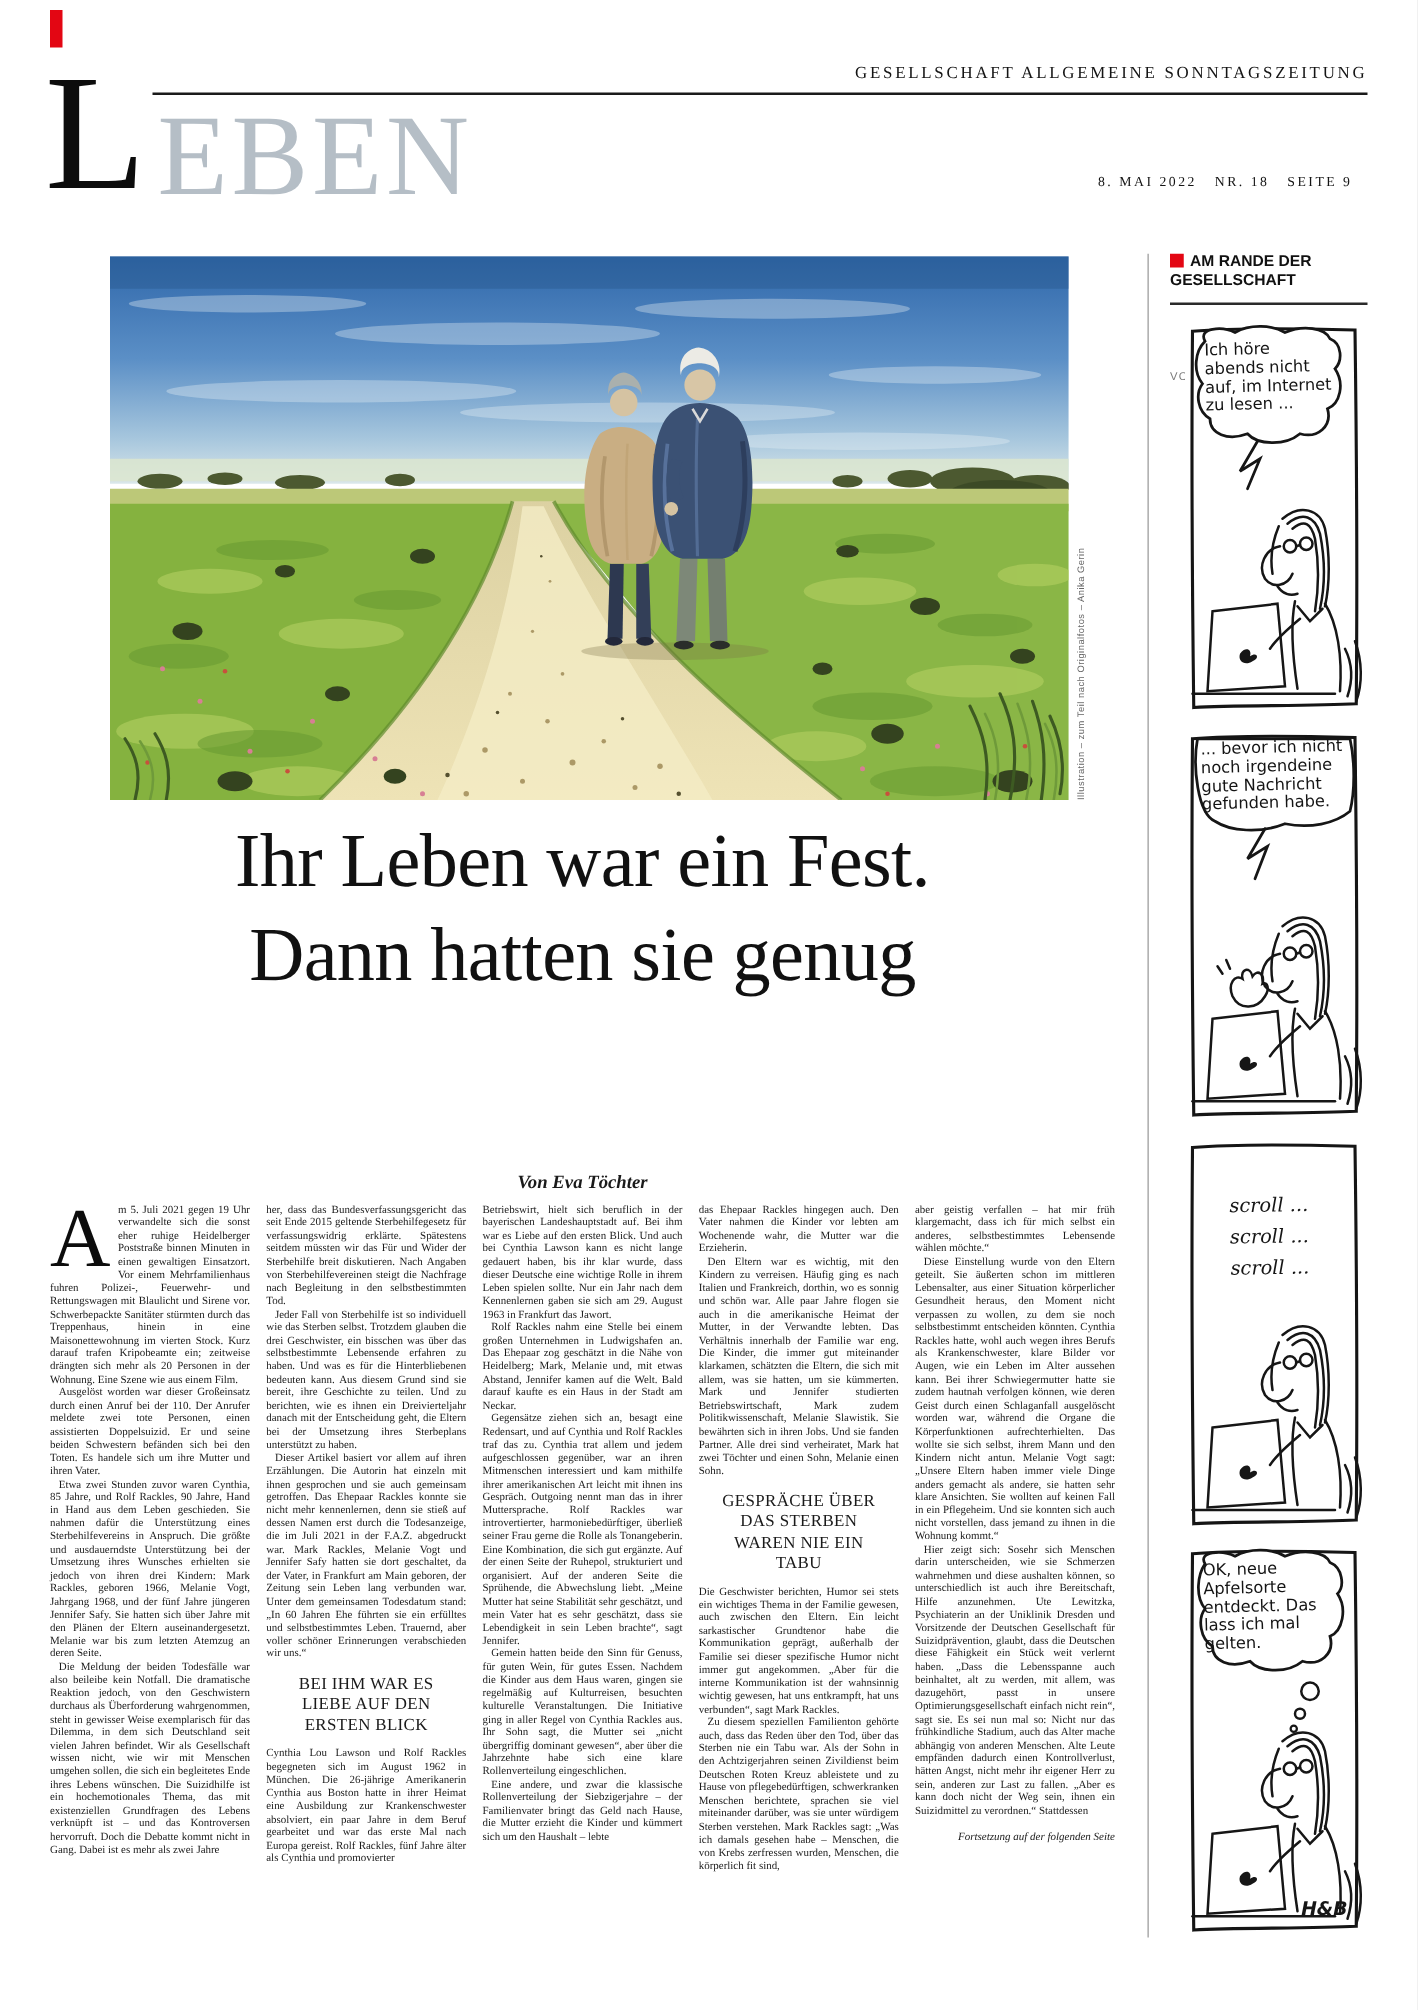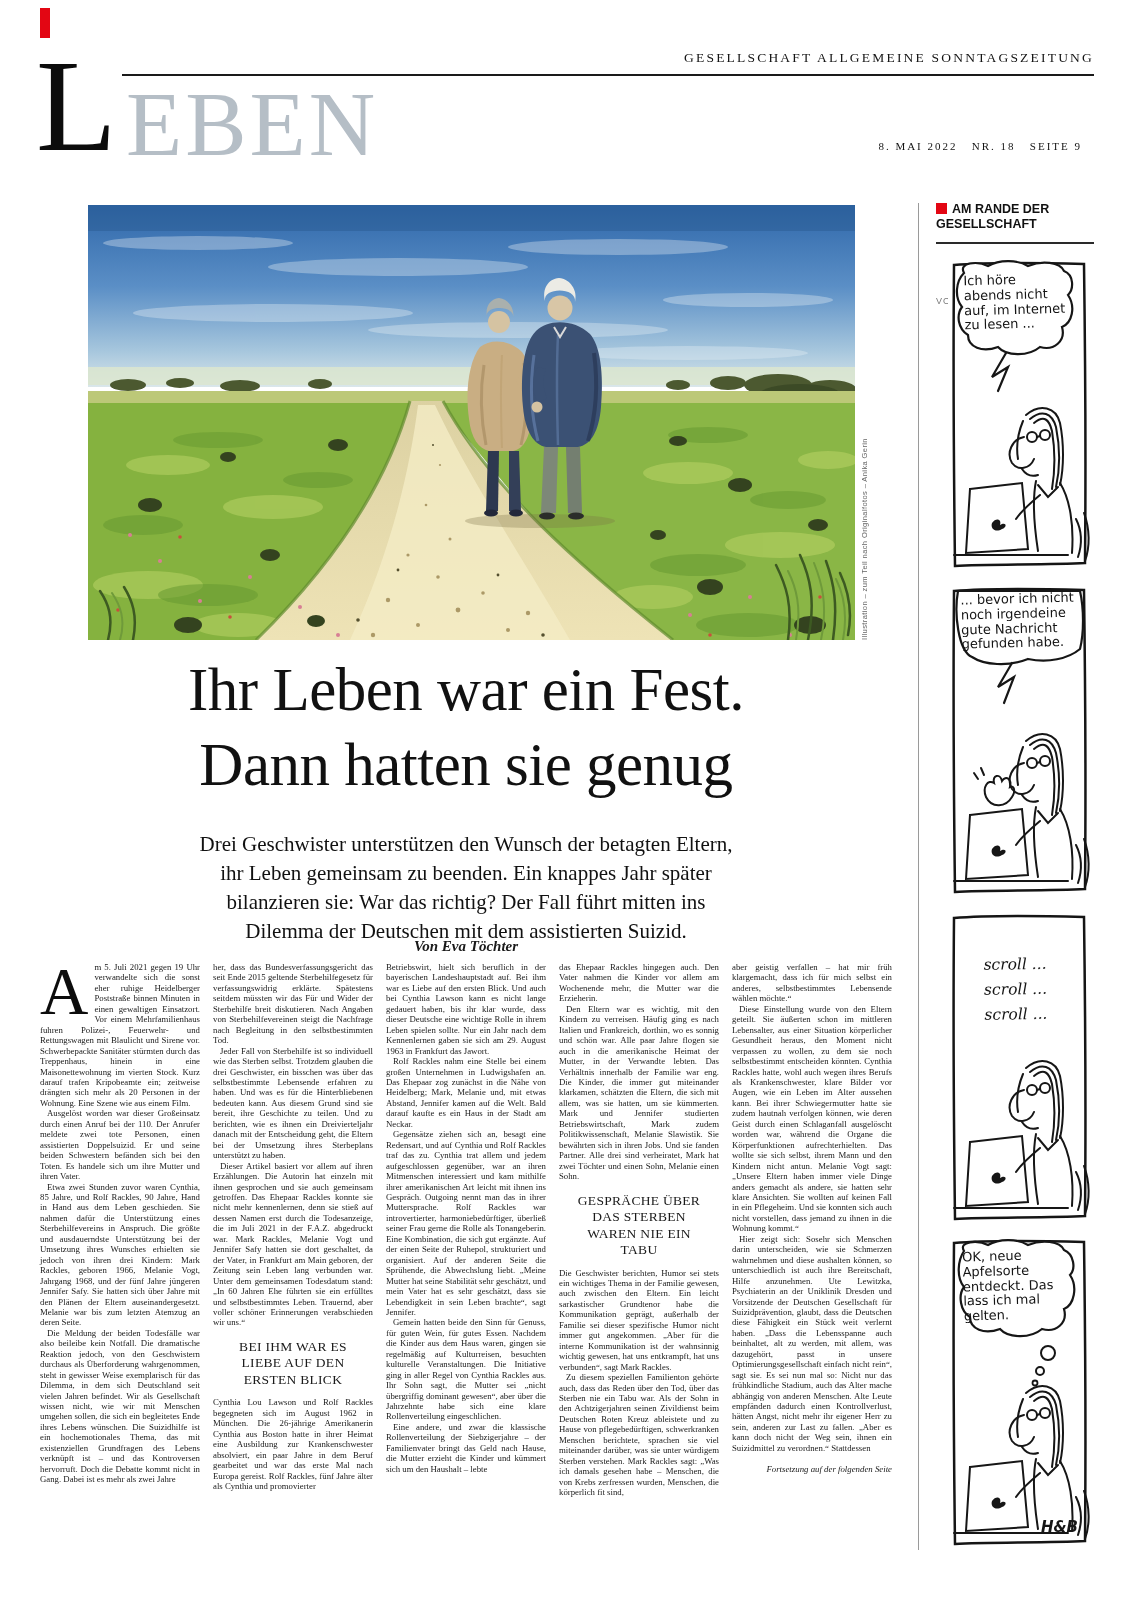--- a/index.html
+++ b/index.html
@@ -234,45 +234,44 @@
           <path d="M32,435 C38,414 32,400 24,388"></path>
       </g>
     </g>
   </svg>
   <div class="abs image-credit">Illustration – zum Teil nach Originalfotos – Anika Gerin</div>
 
   <div class="abs headline">
     <div>Ihr Leben war ein Fest.</div>
     <div>Dann hatten sie genug</div>
   </div>
-  <div class="abs standfirst">Drei Geschwister unterstützen den Wunsch der betagten Eltern, ihr Leben gemeinsam zu beenden. Ein knappes Jahr später bilanzieren sie: War das richtig? Der Fall führt mitten ins Dilemma der Deutschen mit dem assistierten Suizid.</div>
   <div class="abs byline">Von Eva Töchter</div>
 
   <div class="abs col col1">
       <p class="para drop"><span class="dropcap">A</span>m 5. Juli 2021 gegen 19 Uhr verwandelte sich die sonst eher ruhige Heidelberger Poststraße binnen Minuten in einen gewaltigen Einsatzort. Vor einem Mehrfamilienhaus fuhren Polizei-, Feuerwehr- und Rettungswagen mit Blaulicht und Sirene vor. Schwerbepackte Sanitäter stürmten durch das Treppenhaus, hinein in eine Maisonettewohnung im vierten Stock. Kurz darauf trafen Kripobeamte ein; zeitweise drängten sich mehr als 20 Personen in der Wohnung. Eine Szene wie aus einem Film.</p>
       <p class="para">Ausgelöst worden war dieser Großeinsatz durch einen Anruf bei der 110. Der Anrufer meldete zwei tote Personen, einen assistierten Doppelsuizid. Er und seine beiden Schwestern befänden sich bei den Toten. Es handele sich um ihre Mutter und ihren Vater.</p>
       <p class="para">Etwa zwei Stunden zuvor waren Cynthia, 85 Jahre, und Rolf Rackles, 90 Jahre, Hand in Hand aus dem Leben geschieden. Sie nahmen dafür die Unterstützung eines Sterbehilfevereins in Anspruch. Die größte und ausdauerndste Unterstützung bei der Umsetzung ihres Wunsches erhielten sie jedoch von ihren drei Kindern: Mark Rackles, geboren 1966, Melanie Vogt, Jahrgang 1968, und der fünf Jahre jüngeren Jennifer Safy. Sie hatten sich über Jahre mit den Plänen der Eltern auseinandergesetzt. Melanie war bis zum letzten Atemzug an deren Seite.</p>
       <p class="para">Die Meldung der beiden Todesfälle war also beileibe kein Notfall. Die dramatische Reaktion jedoch, von den Geschwistern durchaus als Überforderung wahrgenommen, steht in gewisser Weise exemplarisch für das Dilemma, in dem sich Deutschland seit vielen Jahren befindet. Wir als Gesellschaft wissen nicht, wie wir mit Menschen umgehen sollen, die sich ein begleitetes Ende ihres Lebens wünschen. Die Suizidhilfe ist ein hochemotionales Thema, das mit existenziellen Grundfragen des Lebens verknüpft ist – und das Kontroversen hervorruft. Doch die Debatte kommt nicht in Gang. Dabei ist es mehr als zwei Jahre</p>
     </div>
   <div class="abs col col2">
       <p class="para noindent">her, dass das Bundesverfassungsgericht das seit Ende 2015 geltende Sterbehilfegesetz für verfassungswidrig erklärte. Spätestens seitdem müssten wir das Für und Wider der Sterbehilfe breit diskutieren. Nach Angaben von Sterbehilfevereinen steigt die Nachfrage nach Begleitung in den selbstbestimmten Tod.</p>
       <p class="para">Jeder Fall von Sterbehilfe ist so individuell wie das Sterben selbst. Trotzdem glauben die drei Geschwister, ein bisschen was über das selbstbestimmte Lebensende erfahren zu haben. Und was es für die Hinterbliebenen bedeuten kann. Aus diesem Grund sind sie bereit, ihre Geschichte zu teilen. Und zu berichten, wie es ihnen ein Dreivierteljahr danach mit der Entscheidung geht, die Eltern bei der Umsetzung ihres Sterbeplans unterstützt zu haben.</p>
       <p class="para">Dieser Artikel basiert vor allem auf ihren Erzählungen. Die Autorin hat einzeln mit ihnen gesprochen und sie auch gemeinsam getroffen. Das Ehepaar Rackles konnte sie nicht mehr kennenlernen, denn sie stieß auf dessen Namen erst durch die Todesanzeige, die im Juli 2021 in der F.A.Z. abgedruckt war. Mark Rackles, Melanie Vogt und Jennifer Safy hatten sie dort geschaltet, da der Vater, in Frankfurt am Main geboren, der Zeitung sein Leben lang verbunden war. Unter dem gemeinsamen Todesdatum stand: „In 60 Jahren Ehe führten sie ein erfülltes und selbstbestimmtes Leben. Trauernd, aber voller schöner Erinnerungen verabschieden wir uns.“</p>
       <h3 class="colhead">BEI IHM WAR ES LIEBE AUF DEN ERSTEN BLICK</h3>
       <p class="para noindent">Cynthia Lou Lawson und Rolf Rackles begegneten sich im August 1962 in München. Die 26-jährige Amerikanerin Cynthia aus Boston hatte in ihrer Heimat eine Ausbildung zur Krankenschwester absolviert, ein paar Jahre in dem Beruf gearbeitet und war das erste Mal nach Europa gereist. Rolf Rackles, fünf Jahre älter als Cynthia und promovierter</p>
     </div>
   <div class="abs col col3">
       <p class="para noindent">Betriebswirt, hielt sich beruflich in der bayerischen Landeshauptstadt auf. Bei ihm war es Liebe auf den ersten Blick. Und auch bei Cynthia Lawson kann es nicht lange gedauert haben, bis ihr klar wurde, dass dieser Deutsche eine wichtige Rolle in ihrem Leben spielen sollte. Nur ein Jahr nach dem Kennenlernen gaben sie sich am 29. August 1963 in Frankfurt das Jawort.</p>
-      <p class="para">Rolf Rackles nahm eine Stelle bei einem großen Unternehmen in Ludwigshafen an. Das Ehepaar zog zunächst in die Nähe von Heidelberg; Mark, Melanie und, mit etwas Abstand, Jennifer kamen auf die Welt. Bald darauf kaufte es ein Haus in der Stadt am Neckar.</p>
+      <p class="para">Rolf Rackles nahm eine Stelle bei einem großen Unternehmen in Ludwigshafen an. Das Ehepaar zog geschätzt in die Nähe von Heidelberg; Mark, Melanie und, mit etwas Abstand, Jennifer kamen auf die Welt. Bald darauf kaufte es ein Haus in der Stadt am Neckar.</p>
       <p class="para">Gegensätze ziehen sich an, besagt eine Redensart, und auf Cynthia und Rolf Rackles traf das zu. Cynthia trat allem und jedem aufgeschlossen gegenüber, war an ihren Mitmenschen interessiert und kam mithilfe ihrer amerikanischen Art leicht mit ihnen ins Gespräch. Outgoing nennt man das in ihrer Muttersprache. Rolf Rackles war introvertierter, harmoniebedürftiger, überließ seiner Frau gerne die Rolle als Tonangeberin. Eine Kombination, die sich gut ergänzte. Auf der einen Seite der Ruhepol, strukturiert und organisiert. Auf der anderen Seite die Sprühende, die Abwechslung liebt. „Meine Mutter hat seine Stabilität sehr geschätzt, und mein Vater hat es sehr geschätzt, dass sie Lebendigkeit in sein Leben brachte“, sagt Jennifer.</p>
       <p class="para">Gemein hatten beide den Sinn für Genuss, für guten Wein, für gutes Essen. Nachdem die Kinder aus dem Haus waren, gingen sie regelmäßig auf Kulturreisen, besuchten kulturelle Veranstaltungen. Die Initiative ging in aller Regel von Cynthia Rackles aus. Ihr Sohn sagt, die Mutter sei „nicht übergriffig dominant gewesen“, aber über die Jahrzehnte habe sich eine klare Rollenverteilung eingeschlichen.</p>
       <p class="para">Eine andere, und zwar die klassische Rollenverteilung der Siebzigerjahre – der Familienvater bringt das Geld nach Hause, die Mutter erzieht die Kinder und kümmert sich um den Haushalt – lebte</p>
     </div>
   <div class="abs col col4">
-      <p class="para noindent">das Ehepaar Rackles hingegen auch. Den Vater nahmen die Kinder vor allem am Wochenende mehr, die Mutter war die Erzieherin.</p>
+      <p class="para noindent">das Ehepaar Rackles hingegen auch. Den Vater nahmen die Kinder vor lebten am Wochenende wahr, die Mutter war die Erzieherin.</p>
       <p class="para">Den Eltern war es wichtig, mit den Kindern zu verreisen. Häufig ging es nach Italien und Frankreich, dorthin, wo es sonnig und schön war. Alle paar Jahre flogen sie auch in die amerikanische Heimat der Mutter, in der Verwandte lebten. Das Verhältnis innerhalb der Familie war eng. Die Kinder, die immer gut miteinander klarkamen, schätzten die Eltern, die sich mit allem, was sie hatten, um sie kümmerten. Mark und Jennifer studierten Betriebswirtschaft, Mark zudem Politikwissenschaft, Melanie Slawistik. Sie bewährten sich in ihren Jobs. Und sie fanden Partner. Alle drei sind verheiratet, Mark hat zwei Töchter und einen Sohn, Melanie einen Sohn.</p>
       <h3 class="colhead">GESPRÄCHE ÜBER DAS STERBEN WAREN NIE EIN TABU</h3>
       <p class="para noindent">Die Geschwister berichten, Humor sei stets ein wichtiges Thema in der Familie gewesen, auch zwischen den Eltern. Ein leicht sarkastischer Grundtenor habe die Kommunikation geprägt, außerhalb der Familie sei dieser spezifische Humor nicht immer gut angekommen. „Aber für die interne Kommunikation ist der wahnsinnig wichtig gewesen, hat uns entkrampft, hat uns verbunden“, sagt Mark Rackles.</p>
       <p class="para">Zu diesem speziellen Familienton gehörte auch, dass das Reden über den Tod, über das Sterben nie ein Tabu war. Als der Sohn in den Achtzigerjahren seinen Zivildienst beim Deutschen Roten Kreuz ableistete und zu Hause von pflegebedürftigen, schwerkranken Menschen berichtete, sprachen sie viel miteinander darüber, was sie unter würdigem Sterben verstehen. Mark Rackles sagt: „Was ich damals gesehen habe – Menschen, die von Krebs zerfressen wurden, Menschen, die körperlich fit sind,</p>
     </div>
   <div class="abs col col5">
       <p class="para noindent">aber geistig verfallen – hat mir früh klargemacht, dass ich für mich selbst ein anderes, selbstbestimmtes Lebensende wählen möchte.“</p>
       <p class="para">Diese Einstellung wurde von den Eltern geteilt. Sie äußerten schon im mittleren Lebensalter, aus einer Situation körperlicher Gesundheit heraus, den Moment nicht verpassen zu wollen, zu dem sie noch selbstbestimmt entscheiden könnten. Cynthia Rackles hatte, wohl auch wegen ihres Berufs als Krankenschwester, klare Bilder vor Augen, wie ein Leben im Alter aussehen kann. Bei ihrer Schwiegermutter hatte sie zudem hautnah verfolgen können, wie deren Geist durch einen Schlaganfall ausgelöscht worden war, während die Organe die Körperfunktionen aufrechterhielten. Das wollte sie sich selbst, ihrem Mann und den Kindern nicht antun. Melanie Vogt sagt: „Unsere Eltern haben immer viele Dinge anders gemacht als andere, sie hatten sehr klare Ansichten. Sie wollten auf keinen Fall in ein Pflegeheim. Und sie konnten sich auch nicht vorstellen, dass jemand zu ihnen in die Wohnung kommt.“</p>
       <p class="para">Hier zeigt sich: Sosehr sich Menschen darin unterscheiden, wie sie Schmerzen wahrnehmen und diese aushalten können, so unterschiedlich ist auch ihre Bereitschaft, Hilfe anzunehmen. Ute Lewitzka, Psychiaterin an der Uniklinik Dresden und Vorsitzende der Deutschen Gesellschaft für Suizidprävention, glaubt, dass die Deutschen diese Fähigkeit ein Stück weit verlernt haben. „Dass die Lebensspanne auch beinhaltet, alt zu werden, mit allem, was dazugehört, passt in unsere Optimierungsgesellschaft einfach nicht rein“, sagt sie. Es sei nun mal so: Nicht nur das frühkindliche Stadium, auch das Alter mache abhängig von anderen Menschen. Alte Leute empfänden dadurch einen Kontrollverlust, hätten Angst, nicht mehr ihr eigener Herr zu sein, anderen zur Last zu fallen. „Aber es kann doch nicht der Weg sein, ihnen ein Suizidmittel zu verordnen.“ Stattdessen</p>
       <div class="continuation">Fortsetzung auf der folgenden Seite</div>

